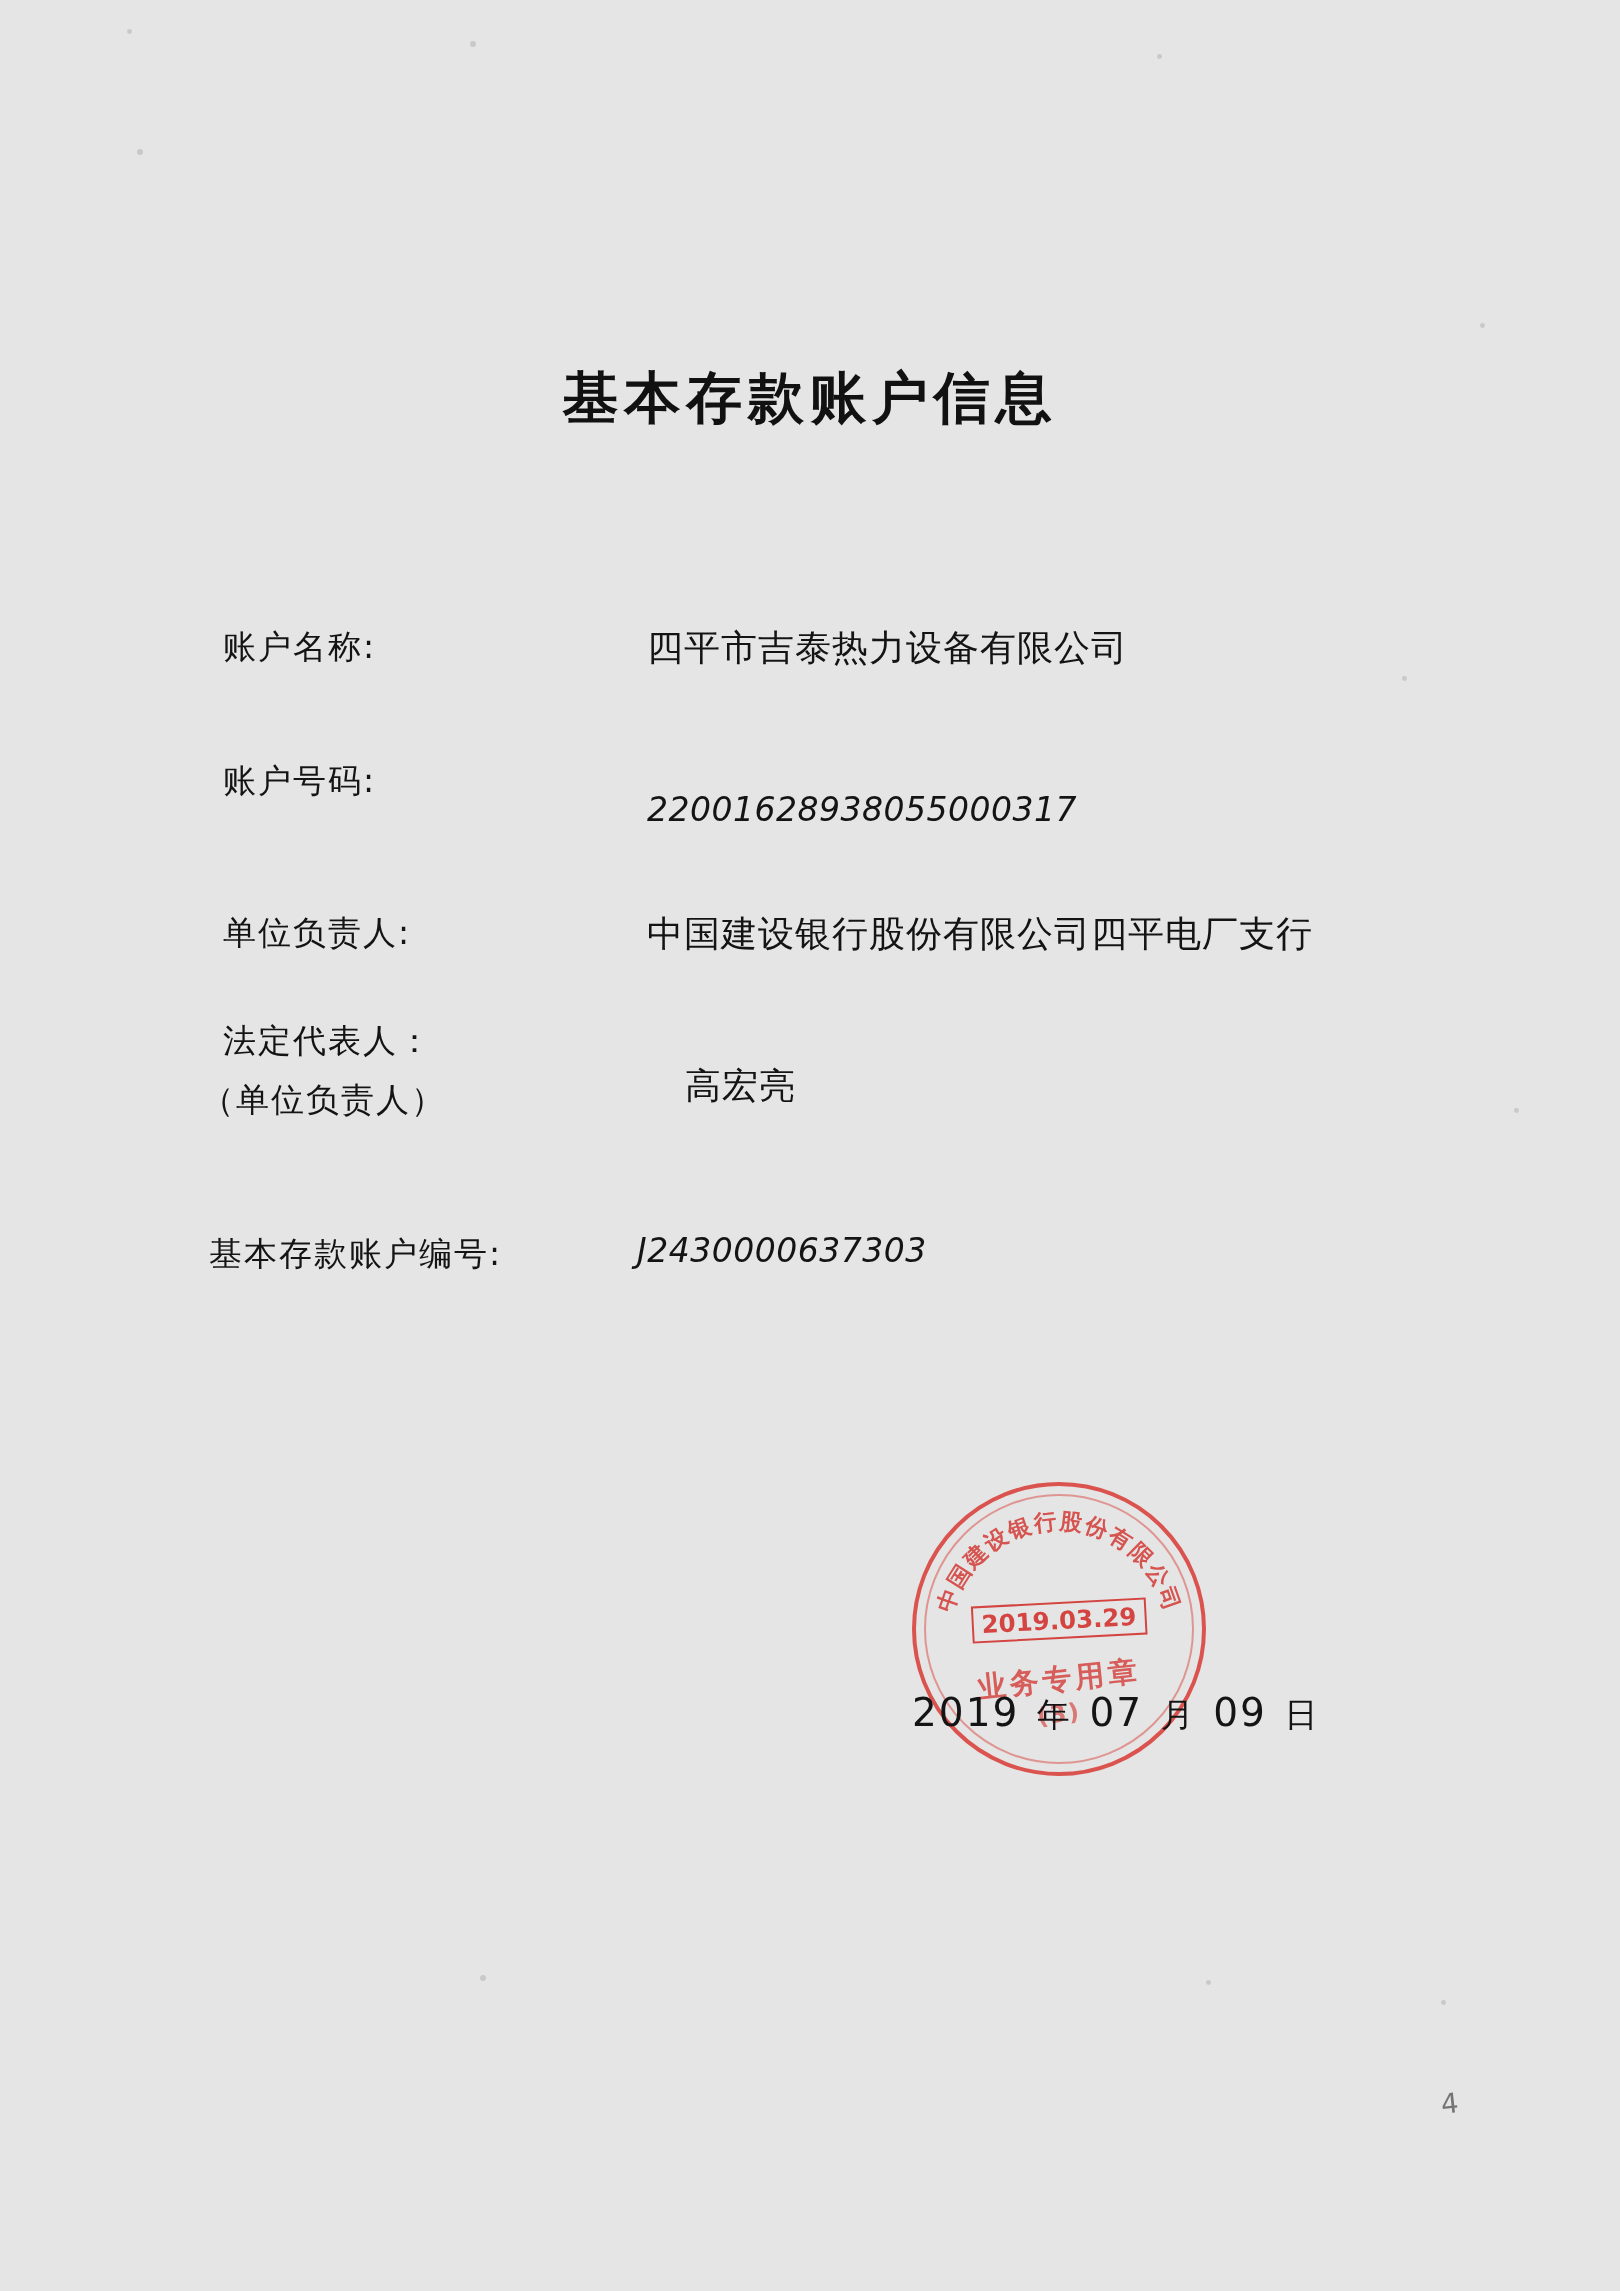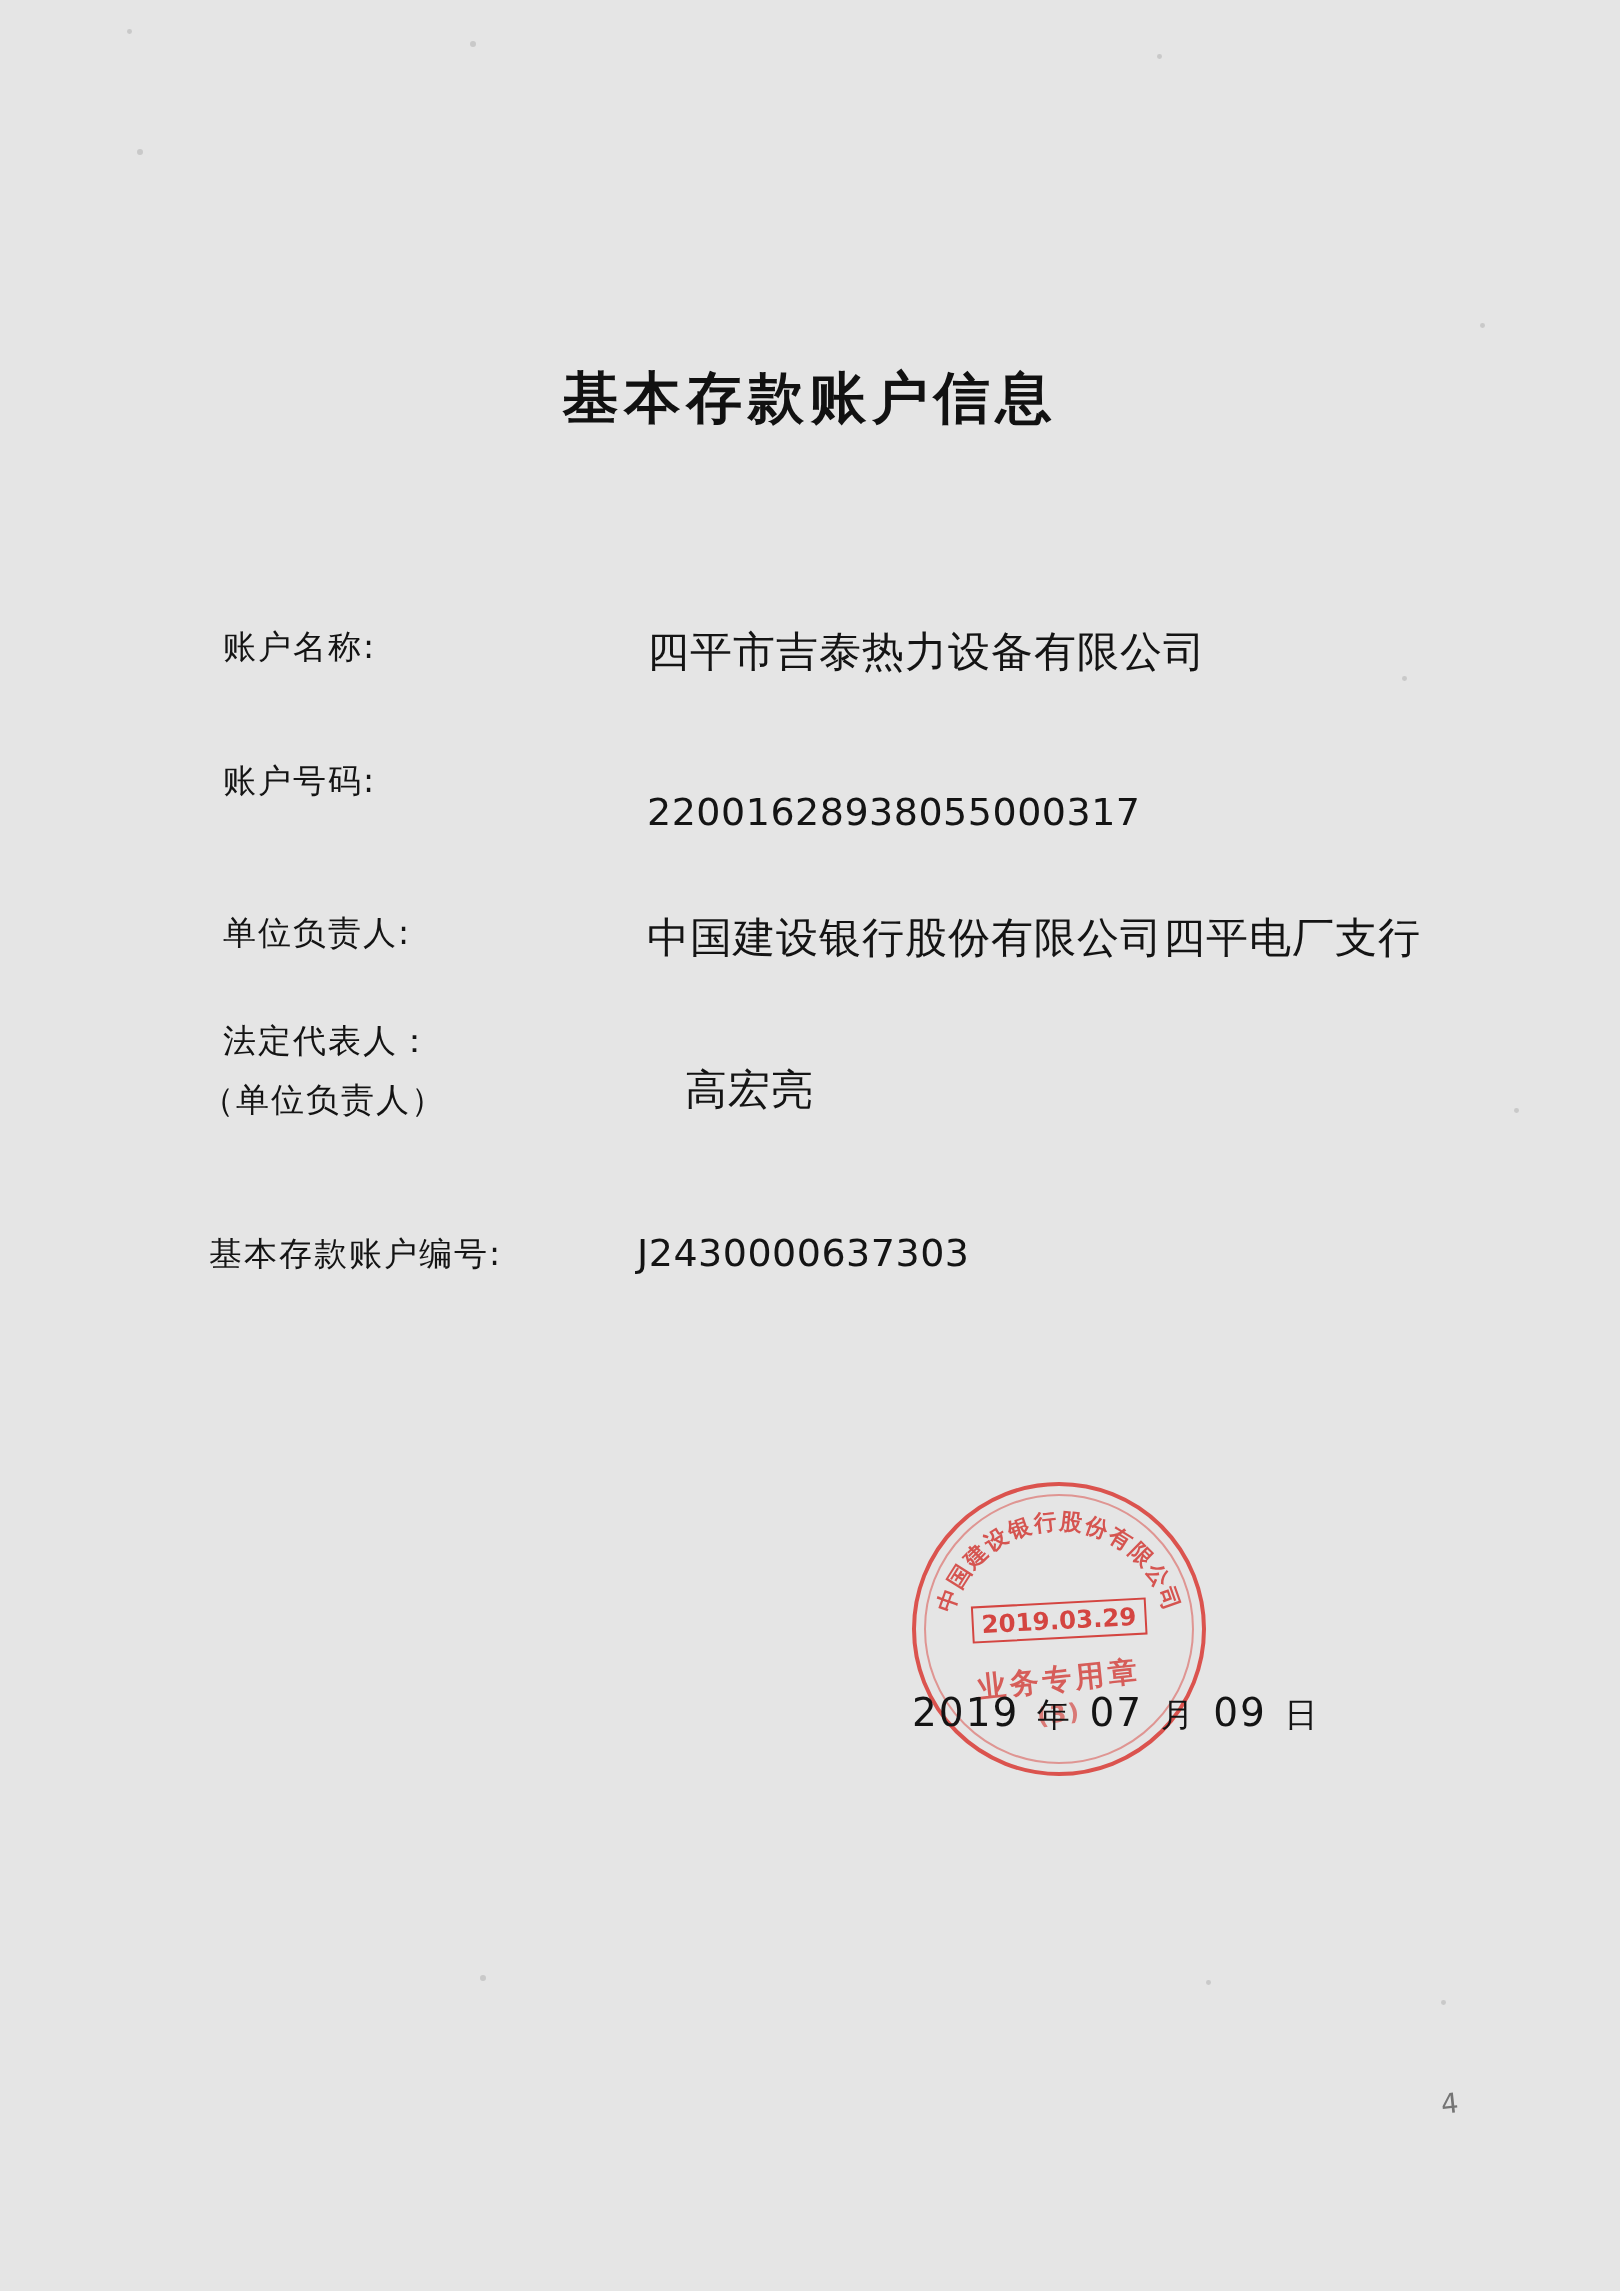--- a/index.html
+++ b/index.html
@@ -41,29 +41,30 @@
     position: absolute;
     font-size: 33px;
     font-weight: normal;
     font-family: "DejaVu Sans", "Liberation Sans", sans-serif;
     letter-spacing: 2px;
     color: #141414;
     white-space: nowrap;
   }
   .field-value {
     position: absolute;
-    font-size: 42px;
+    font-size: 36px;
     font-family: "DejaVu Sans", "Liberation Sans", sans-serif;
     letter-spacing: 1px;
     color: #141414;
     white-space: nowrap;
   }
   .field-value.num {
-    font-size: 38px;
+    font-size: 33px;
     letter-spacing: 0.5px;
+    font-style: italic;
   }
 
   
   #lbl-name   { left: 223px; top: 625px; }
   #val-name   { left: 647px; top: 624px; }
 
   #lbl-acct   { left: 223px; top: 759px; }
   #val-acct   { left: 647px; top: 790px; }
 
   #lbl-bank   { left: 223px; top: 911px; }

